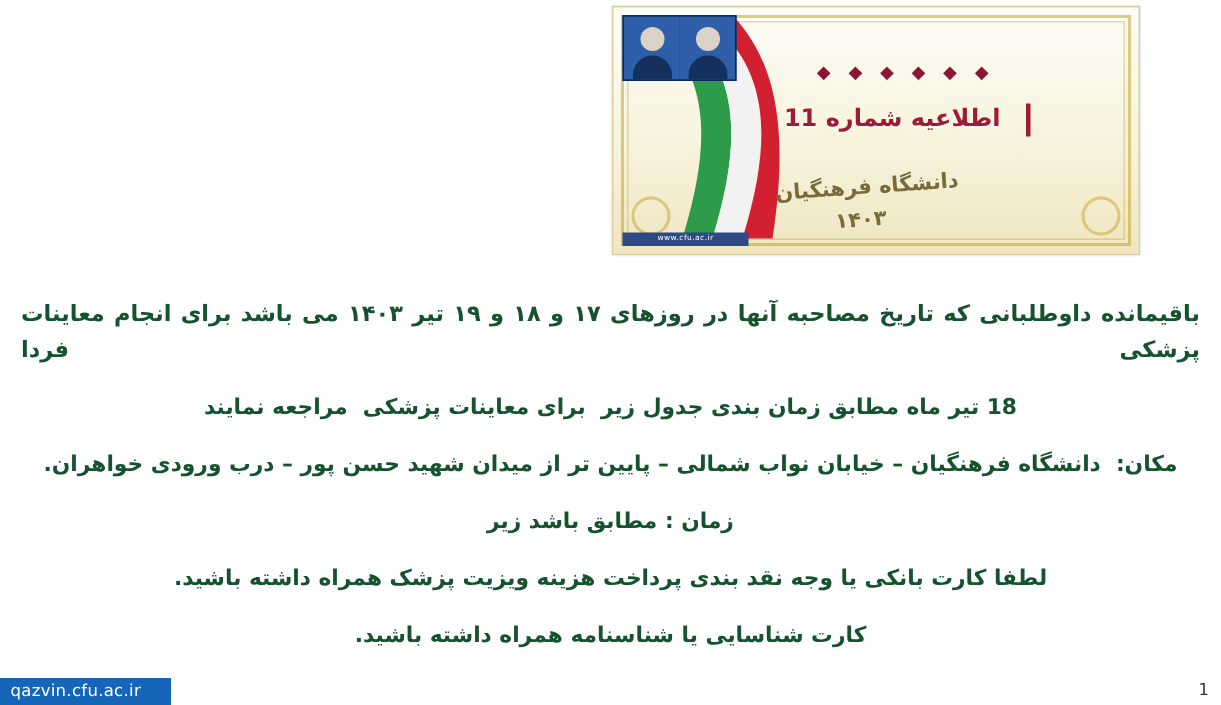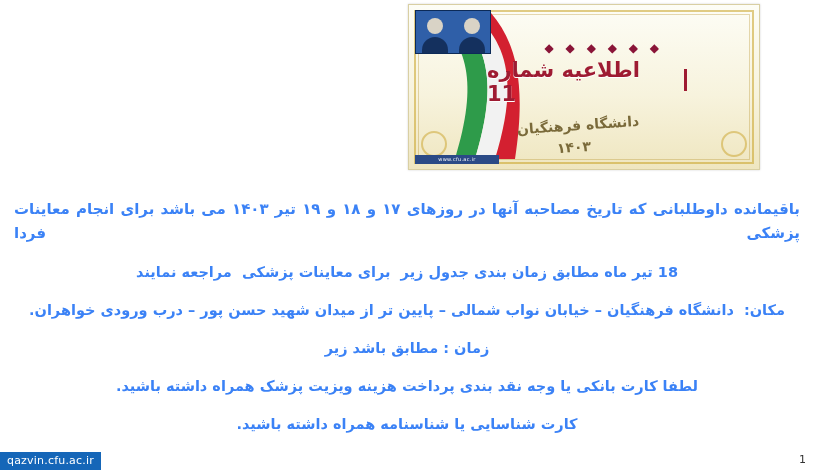--- a/index.html
+++ b/index.html
@@ -122,25 +122,25 @@
     top: 36px;
     color: #8a1538;
     font-size: 12px;
     letter-spacing: 4px;
     direction: ltr;
   }
 
   .banner-title {
     position: absolute;
     right: 92px;
-    top: 53px;
+    top: 64px;
     width: 180px;
-    text-align: left;
+    text-align: right;
     font-family: "DejaVu Sans", sans-serif;
-    font-size: 21px;
+    font-size: 16px;
     font-weight: bold;
     color: #9e1b32;
     text-shadow: 0 1px 0 #ffffff;
   }
   .title-bar {
     position: absolute;
     right: 72px;
     top: 64px;
     width: 3px;
     height: 22px;
@@ -188,21 +188,21 @@
   
   .content {
     position: absolute;
     top: 182px;
     right: 0;
     left: 0;
     padding: 0 14px;
     text-align: center;
   }
   .line {
-    color: #3b82f6;
+    color: #14532d;
     font-weight: bold;
     font-size: 14.5px;
     line-height: 1.62;
     direction: rtl;
     unicode-bidi: embed;
     white-space: pre-wrap;
   }
   .line.first {
     text-align: justify;
     text-align-last: justify;
@@ -211,21 +211,21 @@
 
   
   .watermark {
     position: absolute;
     left: 0;
     bottom: 0;
     background: #1566b8;
     color: #ffffff;
     font-size: 11px;
     font-family: "DejaVu Sans", sans-serif;
-    padding: 2px 7px 3px 7px;
+    padding: 2px 20px 3px 7px;
     direction: ltr;
     letter-spacing: 0.2px;
   }
   .page-number {
     position: absolute;
     right: 8px;
     bottom: 4px;
     font-size: 11px;
     color: #333333;
     direction: ltr;

